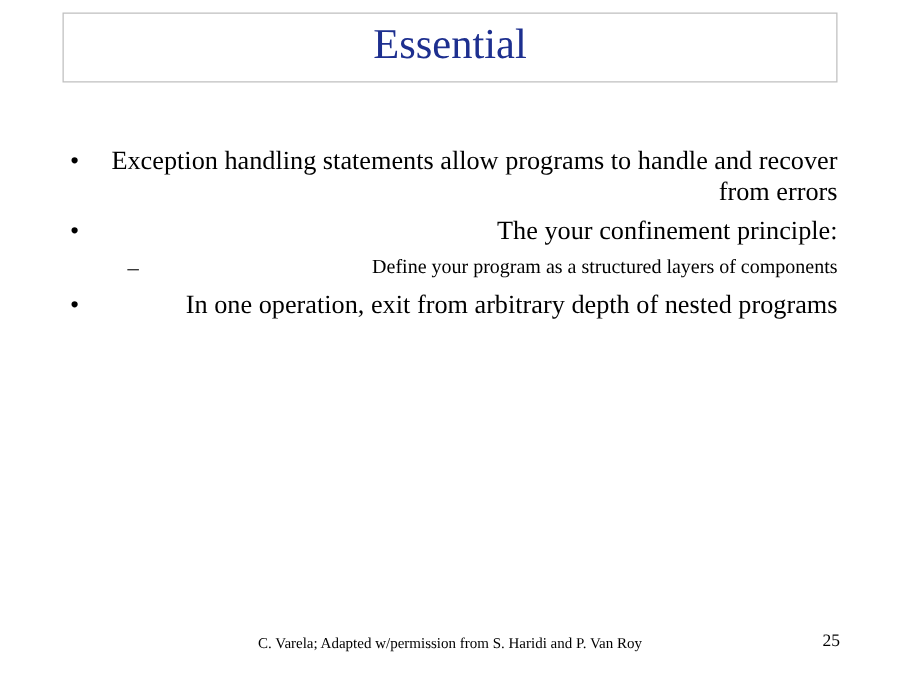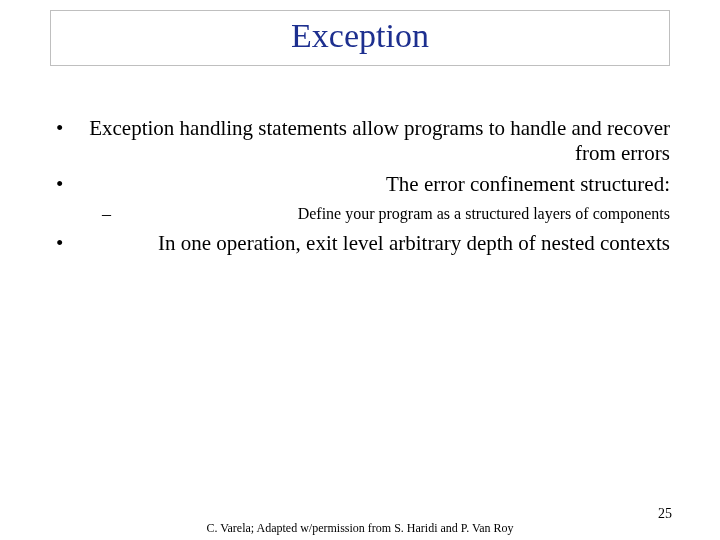--- a/index.html
+++ b/index.html
@@ -64,57 +64,57 @@
   }
   ul.level2 > li::before {
     content: "–";
     position: absolute;
     left: 6px;
     top: 0;
     font-size: 18px;
   }
   .footer {
     position: absolute;
-    bottom: 4px;
+    bottom: 18px;
     left: 0;
     width: 100%;
     text-align: center;
     font-size: 12px;
     color: #000;
   }
   .page-num {
     position: absolute;
     bottom: 18px;
     right: 48px;
     font-size: 14px;
     color: #000;
   }
 </style>
 </head>
 <body>
 
 <div class="slide">
 
   <div class="title-box">
-    <div class="title">Exception</div>
+    <div class="title">Essential</div>
   </div>
 
   <ul class="level1">
     <li>
       <span>Exception handling statements allow programs to handle and recover from errors</span>
     </li>
     <li>
-      <span>The error confinement structured:</span>
+      <span>The your confinement principle:</span>
       <ul class="level2">
         <li>
           <span>Define your program as a structured layers of components</span>
         </li>
       </ul>
     </li>
     <li>
-      <span>In one operation, exit level arbitrary depth of nested contexts</span>
+      <span>In one operation, exit from arbitrary depth of nested programs</span>
     </li>
   </ul>
 
   <div class="footer">C. Varela; Adapted w/permission from S. Haridi and P. Van Roy</div>
   <div class="page-num">25</div>
 
 </div>
 
 </body></html>

